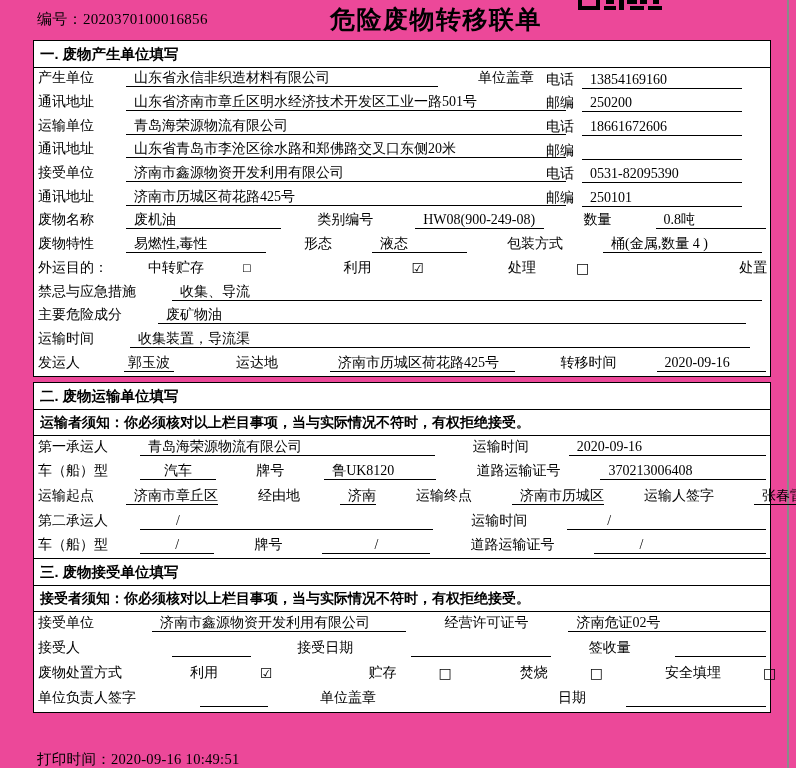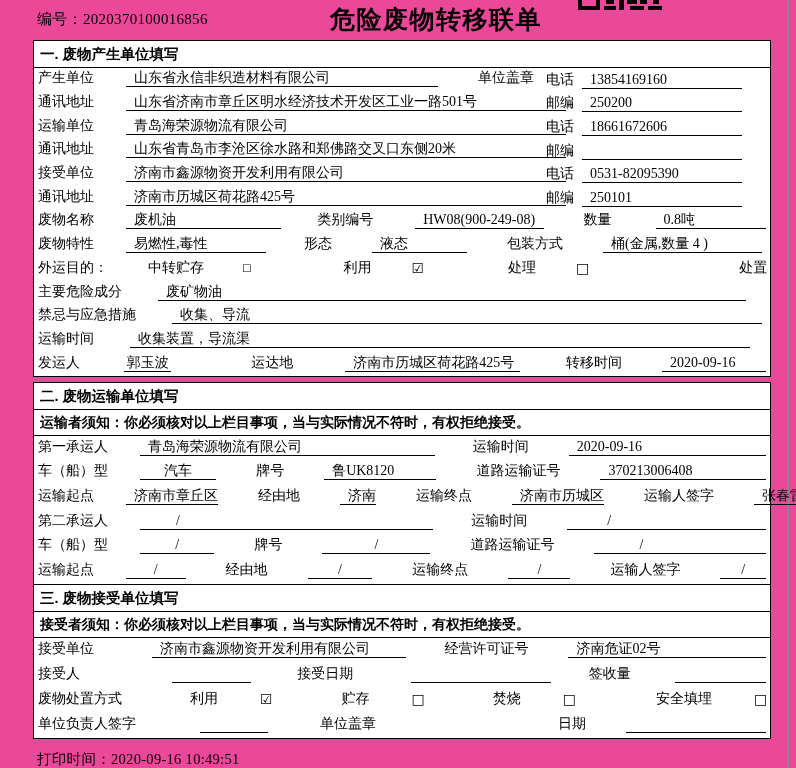--- a/index.html
+++ b/index.html
@@ -10,21 +10,21 @@
 
   .serial { position:absolute; left:37px; top:10px; font-size:15px; letter-spacing:0.3px; }
   .title  { position:absolute; left:330px; top:3px; font-family:"Liberation Sans","DejaVu Sans",sans-serif;
             font-weight:700; font-size:25px; letter-spacing:1.5px; }
   .qr { position:absolute; left:578px; top:0; width:84px; height:10px; }
   .edge { position:absolute; left:787px; top:0; width:2px; height:768px; background:#8a8a8a; }
 
   .sec { position:absolute; left:33px; width:738px; border:1.5px solid #000; background:#fff; }
   #sec1 { top:40px; }
   #sec2 { top:382px; }
-  #sec3 { top:584px; }
+  #sec3 { top:558px; }
 
   .sh { font-family:"Liberation Sans","DejaVu Sans",sans-serif; font-weight:700; font-size:14.5px;
         height:27px; line-height:27px; padding-left:6px; border-bottom:1.5px solid #000; }
   .notice { height:26px; line-height:26px; padding-left:6px; border-bottom:1.5px solid #000; white-space:nowrap;font-weight:bold; }
 
   .row { position:relative; display:flex; align-items:center; padding:0 4px 3px 4px; white-space:nowrap;gap:32px; }
   #sec1 .row { height:23.7px; }
   #sec2 .row { height:24.6px; }
   #sec3 .row { height:25px; }
 
@@ -32,21 +32,21 @@
   .u { display:inline-block; border-bottom:1.4px solid #000; height:18px; line-height:17px;
        padding-left:8px; white-space:nowrap; overflow:visible; }
   .ctr { text-align:center; padding-left:0; }
   .rc { position:absolute; left:512px; bottom:3px; display:flex; align-items:flex-end; }
 
   .cb  { font-family:"DejaVu Sans",sans-serif; font-size:14px; line-height:1; }
   .cbs { font-family:"DejaVu Sans",sans-serif; font-size:10px; line-height:1.3; }
 
   .ml4{margin-left:4px}.ml6{margin-left:6px}.ml8{margin-left:8px}.ml10{margin-left:10px}
   .ml12{margin-left:12px}.ml14{margin-left:14px}.ml20{margin-left:20px}.ml26{margin-left:26px}
-  .ml30{margin-left:48px}.ml32{margin-left:32px}.ml36{margin-left:36px}.ml40{margin-left:37px}
+  .ml30{margin-left:30px}.ml32{margin-left:32px}.ml36{margin-left:36px}.ml40{margin-left:64px}
   .ml44{margin-left:20px}.ml52{margin-left:52px}.ml60{margin-left:60px}.ml118{margin-left:118px}.ml150{margin-left:150px}
   .fill { flex:1; margin-right:4px; }
 
   .print { position:absolute; left:37px; top:750px; font-size:14.5px; letter-spacing:0.3px; }
 </style>
 </head>
 <body>
 
 <div class="sheet">
 
@@ -154,27 +154,27 @@
       <span class="cbs ml6">□</span>
       <span class="lbl ml60">利用</span>
       <span class="cb ml8">☑</span>
       <span class="lbl ml52">处理</span>
       <span class="cb ml8">□</span>
       <span class="lbl ml118">处置</span>
       <span class="cb ml8">□</span>
     </div>
 
     <div class="row">
+      <span class="lbl">禁忌与应急措施</span>
+      <span class="u ml4 fill">收集、导流</span>
+    </div>
+
+    <div class="row">
       <span class="lbl">主要危险成分</span>
       <span class="u ml4 fill" style="margin-right:20px">废矿物油</span>
-    </div>
-
-    <div class="row">
-      <span class="lbl">禁忌与应急措施</span>
-      <span class="u ml4 fill">收集、导流</span>
     </div>
 
     <div class="row">
       <span class="lbl">运输时间</span>
       <span class="u ml4 fill" style="margin-right:16px">收集装置，导流渠</span>
     </div>
 
     <div class="row">
       <span class="lbl">发运人</span>
       <span class="u ctr ml12" style="width:70px">郭玉波</span>

